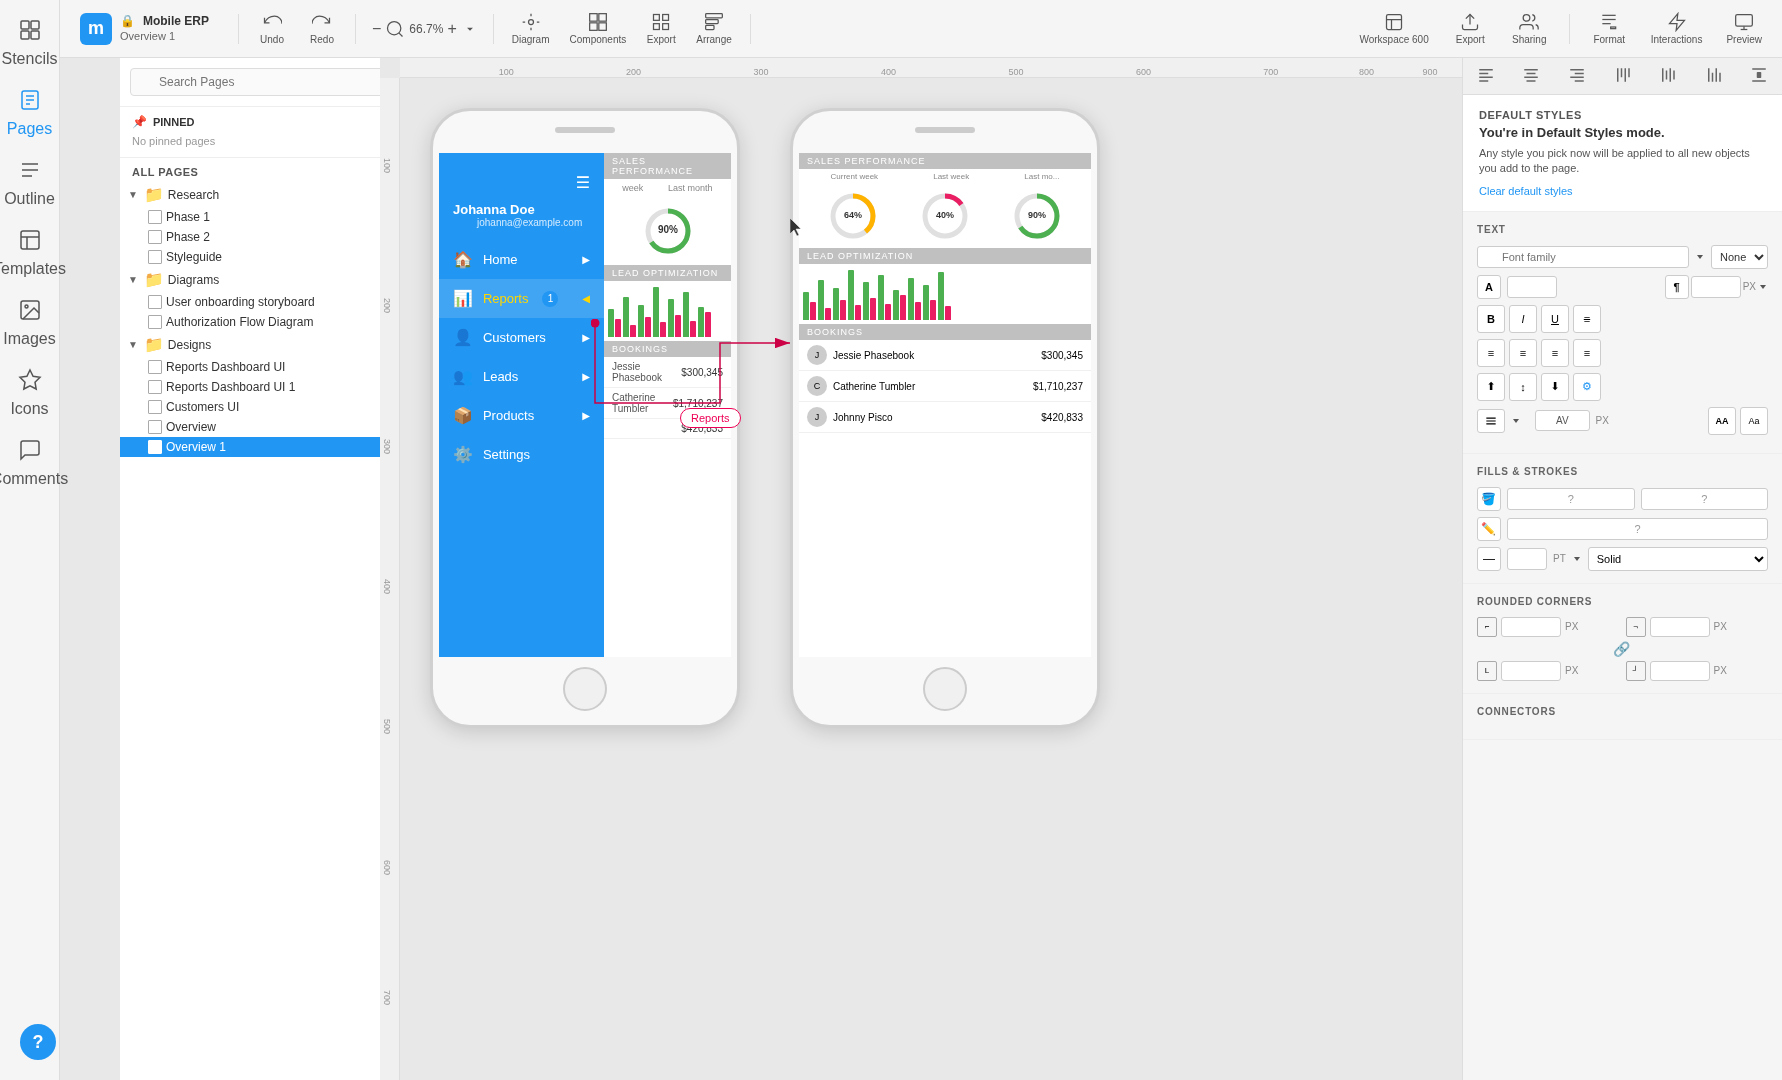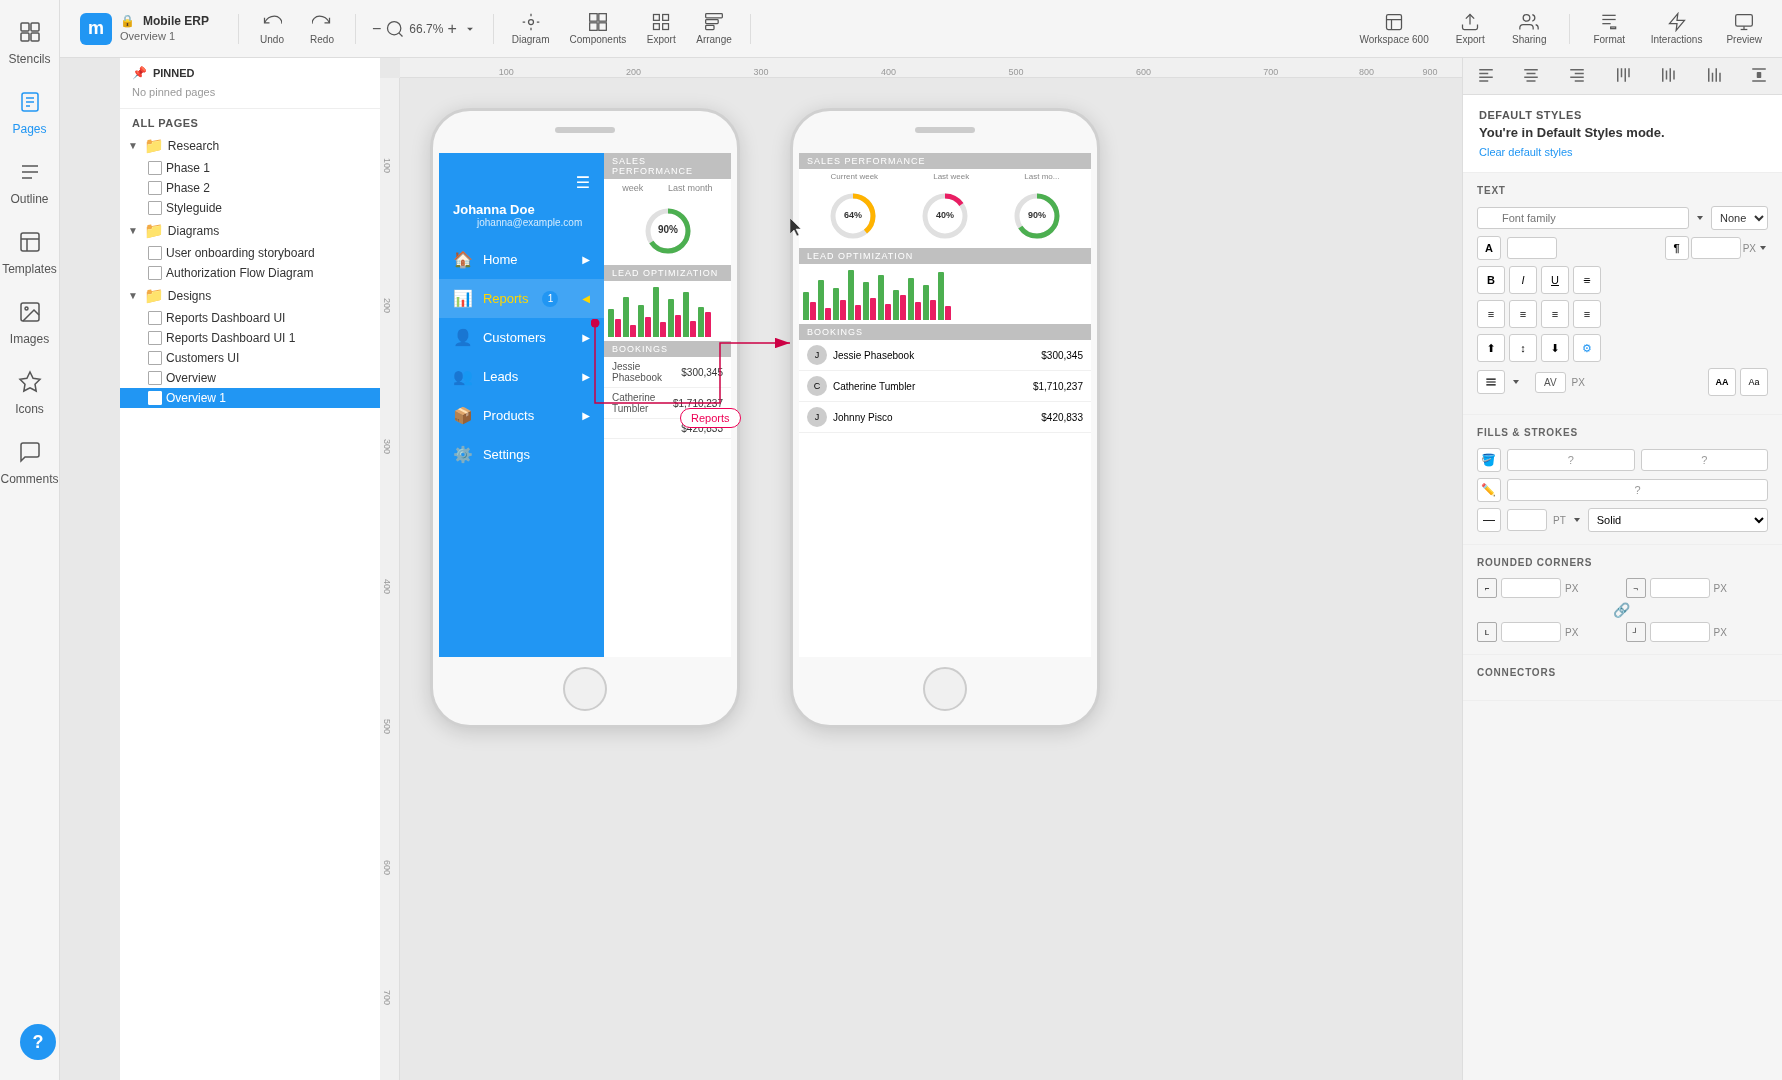--- a/index.html
+++ b/index.html
@@ -20,21 +20,21 @@
     .sidebar-icon-item {
       width: 60px;
       height: 70px;
       display: flex;
       flex-direction: column;
       align-items: center;
       justify-content: center;
       cursor: pointer;
       gap: 8px;
       color: #555;
-      font-size: 12px;
+      font-size: 16px;
       border-bottom: none;
     }
     .sidebar-icon-item.active { color: #2196F3; }
     .sidebar-icon-item svg { width: 24px; height: 24px; }
 
     
     #pages-panel {
       width: 320px;
       background: #fff;
       border-right: 1px solid #ddd;
@@ -795,20 +795,26 @@
           <rect x="2" y="3" width="20" height="14" rx="2"></rect>
           <line x1="8" y1="21" x2="16" y2="21"></line>
           <line x1="12" y1="17" x2="12" y2="21"></line>
         </svg>
       <span>Preview</span>
     </button>
   </div>
 </div>
 
 <div id="pages-panel" style="margin-top:58px; margin-left:60px;">
+  <div id="pages-search">
+    <div class="search-wrapper">
+      <span class="search-icon-inner">🔍</span>
+      <input type="text" id="search-input-box" placeholder="Search Pages" style="">
+    </div>
+  </div>
   <div id="pinned-section">
     <div class="pinned-label">
       <span class="pin-icon">📌</span>
       <span>PINNED</span>
     </div>
     <div class="no-pinned">No pinned pages</div>
   </div>
   <div id="all-pages-section">
     <div class="all-pages-header">
       <span class="all-pages-label">ALL PAGES</span>
@@ -1188,20 +1194,21 @@
           <rect x="3" y="3" width="18" height="2"></rect>
           <rect x="3" y="19" width="18" height="2"></rect>
           <rect x="9" y="8" width="6" height="8" rx="1"></rect>
         </svg>
     </div>
   </div>
 
   <div class="default-styles-banner">
     <div style="font-size:11px;font-weight:700;color:#555;margin-bottom:4px;text-transform:uppercase;letter-spacing:0.5px;">DEFAULT STYLES</div>
     <div class="ds-title">You're in Default Styles mode.</div>
+    <div class="ds-desc">Any style you pick now will be applied to all new objects you add to the page.</div>
     <div class="ds-link">Clear default styles</div>
   </div>
 
   <div class="panel-section">
     <div class="panel-section-title">TEXT</div>
 
     <div class="form-row">
       <input class="form-input" style="flex: 2 1 0%;" placeholder="Font family">
       <svg width="10" height="10" viewBox="0 0 10 10" fill="#555">
           <path d="M2 3l3 4 3-4z"></path>
@@ -1255,21 +1262,21 @@
 
     <div class="form-row">
       <div style="background:#fff;border:1px solid #ccc;border-radius:3px;padding:4px 6px;display:flex;align-items:center;gap:4px;">
         <svg width="14" height="14" viewBox="0 0 24 24" fill="currentColor">
             <path d="M4 6h16v2H4zm0 5h16v2H4zm0 5h16v2H4z"></path>
           </svg>
       </div>
       <svg width="10" height="10" viewBox="0 0 10 10" fill="#555">
           <path d="M2 3l3 4 3-4z"></path>
         </svg>
-      <div style="background:#fff;border:1px solid #ccc;border-radius:3px;padding:4px 8px;display:flex;gap:4px;margin-left:8px;">
+      <div style="background:#fff;border:1px solid #ccc;border-radius:3px;padding:4px 20px;display:flex;gap:4px;margin-left:8px;">
         <span style="font-size:10px;color:#555;">AV</span>
       </div>
       <span class="unit-label">PX</span>
       <div style="margin-left:auto;display:flex;gap:4px;">
         <button class="text-format-btn" style="font-size:9px;font-weight:bold;">AA</button>
         <button class="text-format-btn" style="font-size:9px;">Aa</button>
       </div>
     </div>
   </div>
 

